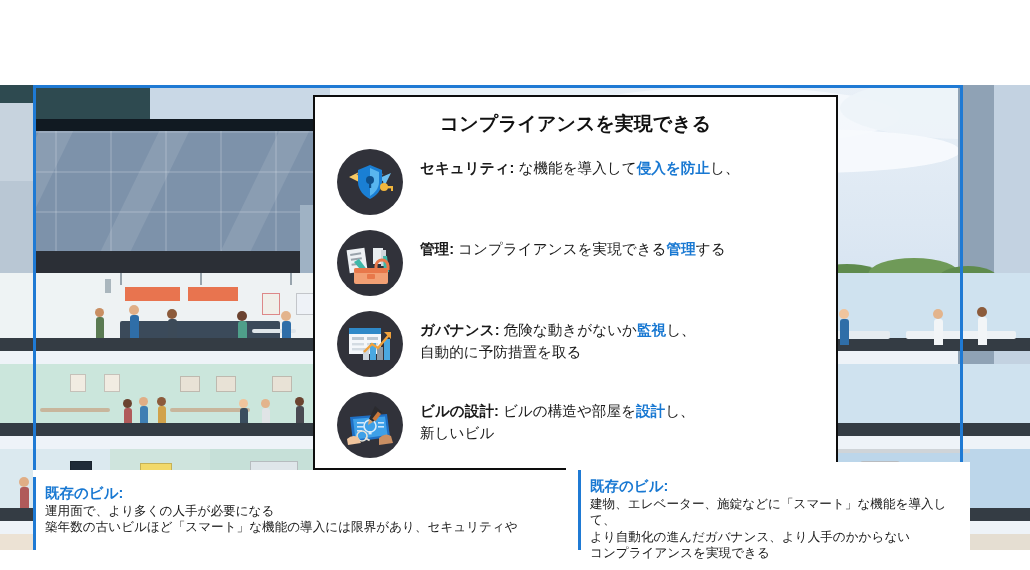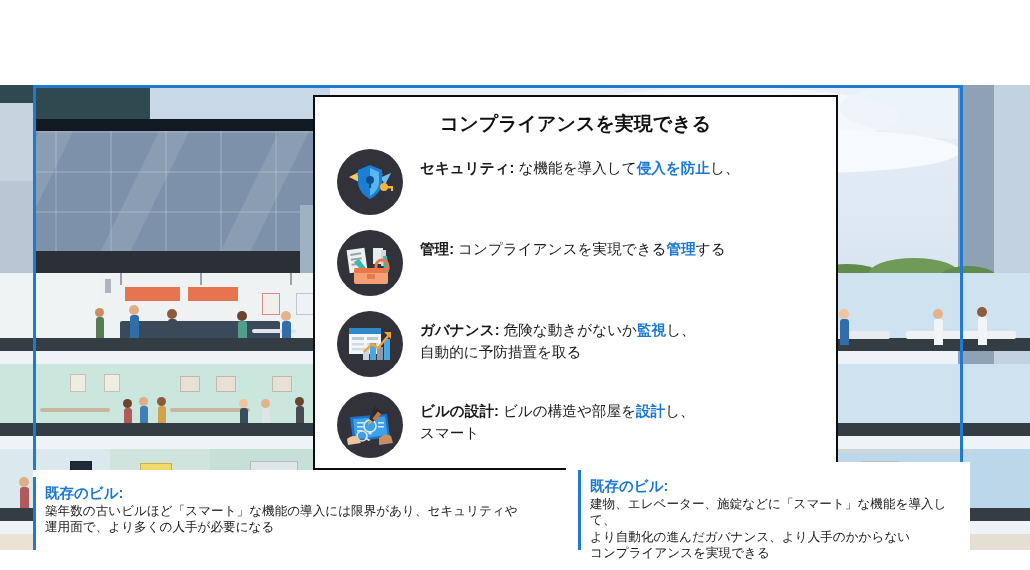--- a/index.html
+++ b/index.html
@@ -444,36 +444,36 @@
             <path d="M32 27 L36 30 L31 33 Z" fill="#d9a06a"></path>
             <rect x="38" y="20" width="4" height="9" transform="rotate(38 40 24)" fill="#c9783c"></rect>
             <circle cx="25" cy="44" r="5" fill="none" stroke="#e8e2d6" stroke-width="1.6"></circle>
             <rect x="28" y="46" width="5" height="2" transform="rotate(30 30 47)" fill="#e8e2d6"></rect>
             <path d="M10 47 q5 -5 11 -2 l3 6 l-13 2 Z" fill="#f0c49c"></path>
             <path d="M42 46 q6 -6 12 -2 l2 7 l-14 2 Z" fill="#c98f63"></path>
           </svg>
         </div>
         <div class="txt">
           <b>ビルの設計:</b><span> ビルの構造や部屋を</span><span class="hi">設計</span><span>し、</span><br>
-          <span>スマート</span>
+          <span>新しいビル</span>
         </div>
       </div>
 
     </div>
   </div>
 
   <div class="capwrapL"></div>
   <div class="capwrapR"></div>
   <div class="gutter"></div>
   <div class="bottomwhite"></div>
 
   <div class="cap capL">
     <div class="cap-h">既存のビル:</div>
+    <div class="cap-b">運用面で、より多くの人手が必要になる</div>
     <div class="cap-b">築年数の古いビルほど「スマート」な機能の導入には限界があり、セキュリティや</div>
-    <div class="cap-b">運用面で、より多くの人手が必要になる</div>
   </div>
 
   <div class="cap capR">
     <div class="cap-h">既存のビル:</div>
     <div class="cap-b">建物、エレベーター、施錠などに「スマート」な機能を導入して、</div>
     <div class="cap-b">より自動化の進んだガバナンス、より人手のかからない</div>
     <div class="cap-b">コンプライアンスを実現できる</div>
   </div>
 
 </div>

